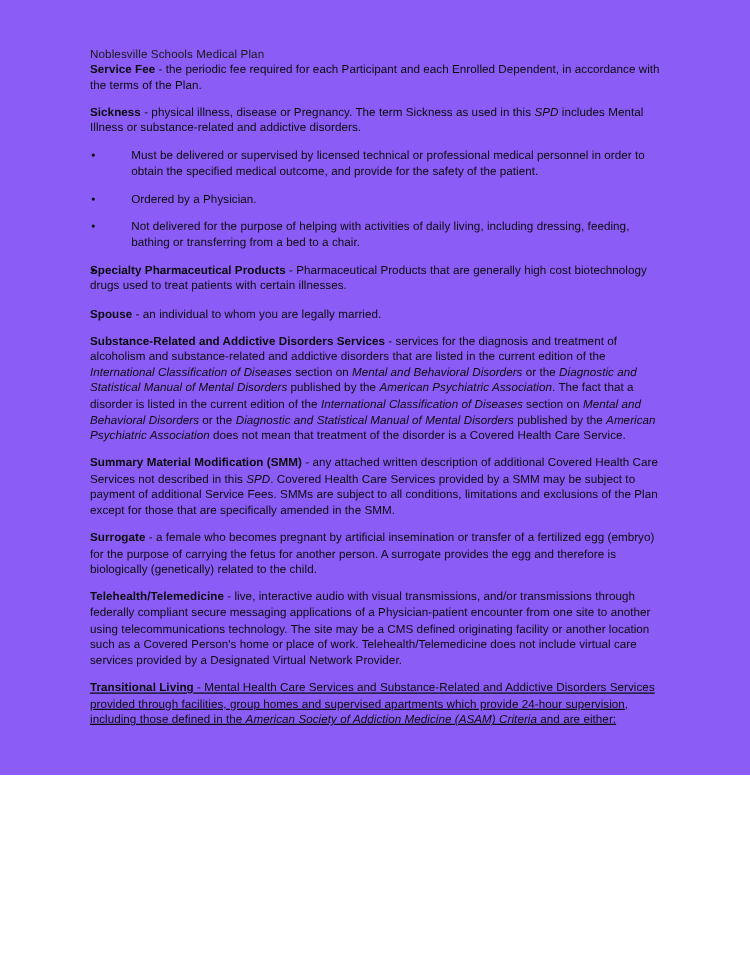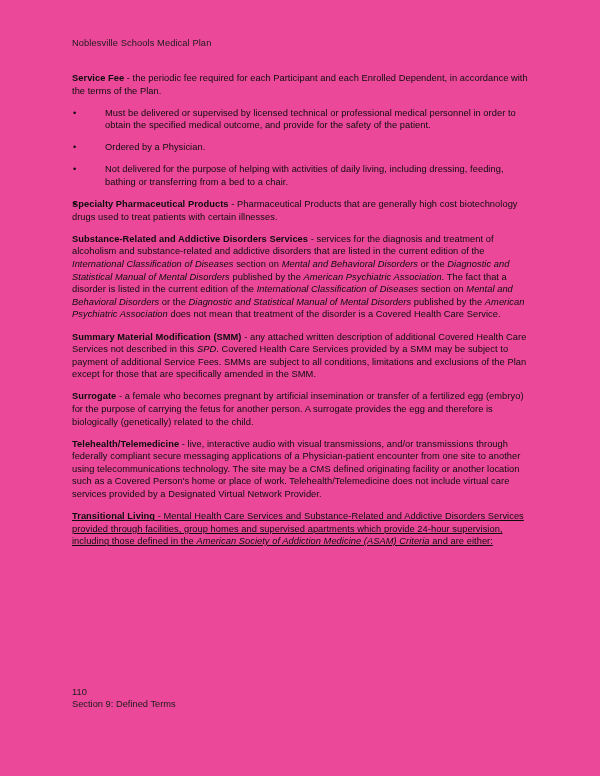--- a/index.html
+++ b/index.html
@@ -8,40 +8,39 @@
     padding: 0;
     background: #ffffff;
   }
   body {
     font-family: "Liberation Sans", sans-serif;
     color: #000000;
   }
   .page {
     position: relative;
     width: 600px;
-    height: 776px;
-    background: #ec4899;
+    height: 620px;
+    background: #8b5cf6;
     box-sizing: border-box;
     overflow: hidden;
   }
   .page-inner {
     position: absolute;
     left: 72px;
     top: 0;
     width: 458px;
   }
   .doc-header {
     font-size: 9.3px;
     line-height: 12px;
     color: #1a1a1a;
     padding-top: 37px;
     letter-spacing: 0.01em;
   }
   .body-block {
-    margin-top: 23px;
   }
   p.para {
     font-size: 9.3px;
     line-height: 12.6px;
     margin: 0 0 9.5px 0;
     text-align: left;
     color: #0c0c0c;
     letter-spacing: 0.005em;
   }
   p.para:last-child {
@@ -104,20 +103,23 @@
     <div class="doc-header">
       <span>Noblesville Schools Medical Plan</span>
     </div>
 
     <div class="body-block">
 
       <p class="para">
         <span class="term">Service Fee</span><span> - </span><span>the periodic fee required for each Participant and each Enrolled Dependent, in accordance with the terms of the Plan.</span>
       </p>
 
+      <p class="para">
+        <span class="term">Sickness</span><span> - </span><span>physical illness, disease or Pregnancy. The term Sickness as used in this </span><span class="it">SPD</span><span> includes Mental Illness or substance-related and addictive disorders.</span>
+      </p>
 
 
       <ul class="bullets">
         <li>
           <span class="bullet-dot">•</span><span>Must be delivered or supervised by licensed technical or professional medical personnel in order to obtain the specified medical outcome, and provide for the safety of the patient.</span>
         </li>
         <li>
           <span class="bullet-dot">•</span><span>Ordered by a Physician.</span>
         </li>
         <li>
@@ -130,20 +132,23 @@
           <span class="bullet-dot">•</span>
         </li>
       </ul>
 
 
 
       <p class="para">
         <span class="term">Specialty Pharmaceutical Products</span><span> - </span><span>Pharmaceutical Products that are generally high cost biotechnology drugs used to treat patients with certain illnesses.</span>
       </p>
 
+      <p class="para">
+        <span class="term">Spouse</span><span> - </span><span>an individual to whom you are legally married.</span>
+      </p>
 
       <p class="para">
         <span class="term">Substance-Related and Addictive Disorders Services</span><span> - </span><span>services for the diagnosis and treatment of alcoholism and substance-related and addictive disorders that are listed in the current edition of the </span><span class="it">International Classification of Diseases</span><span> section on </span><span class="it">Mental and Behavioral Disorders</span><span> or the </span><span class="it">Diagnostic and Statistical Manual of Mental Disorders</span><span> published by the </span><span class="it">American Psychiatric Association</span><span>. The fact that a disorder is listed in the current edition of the </span><span class="it">International Classification of Diseases</span><span> section on </span><span class="it">Mental and Behavioral Disorders</span><span> or the </span><span class="it">Diagnostic and Statistical Manual of Mental Disorders</span><span> published by the </span><span class="it">American Psychiatric Association</span><span> does not mean that treatment of the disorder is a Covered Health Care Service.</span>
       </p>
 
       <p class="para">
         <span class="term">Summary Material Modification (SMM)</span><span> - </span><span>any attached written description of additional Covered Health Care Services not described in this </span><span class="it">SPD</span><span>. Covered Health Care Services provided by a SMM may be subject to payment of additional Service Fees. SMMs are subject to all conditions, limitations and exclusions of the Plan except for those that are specifically amended in the SMM.</span>
       </p>
 
       <p class="para">

